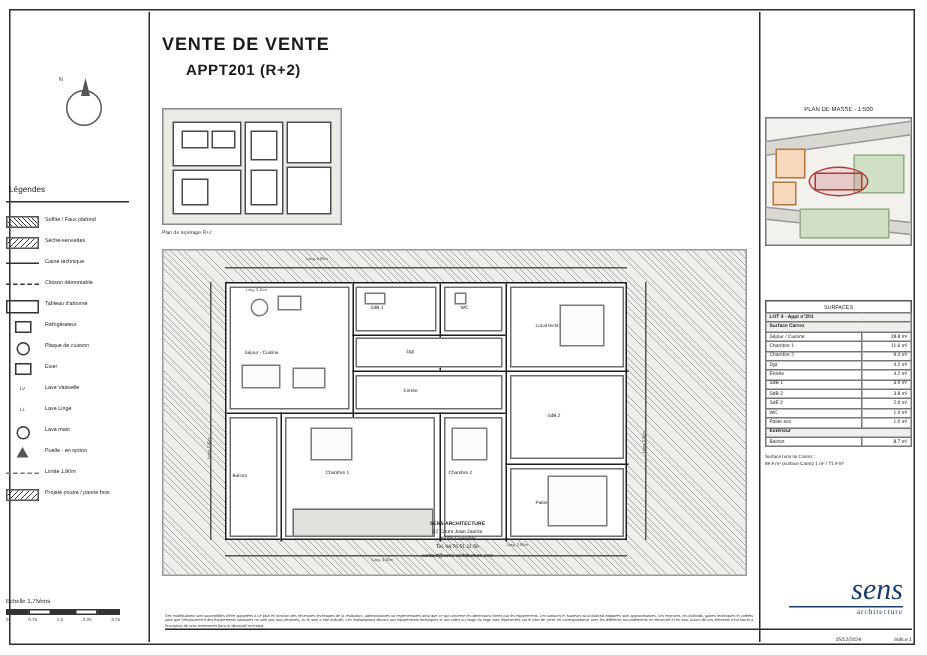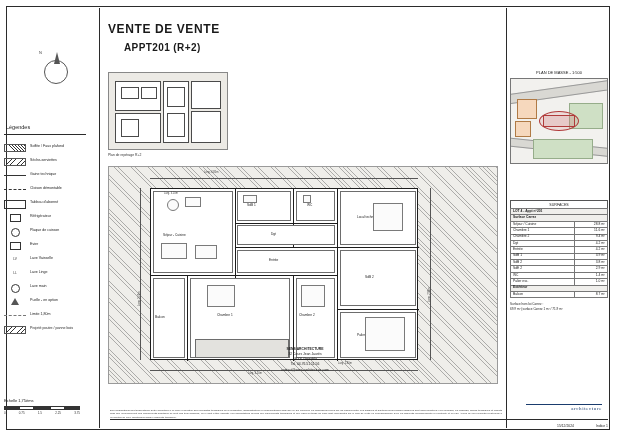--- a/index.html
+++ b/index.html
@@ -771,20 +771,21 @@
 
   <div class="agency">
     <div class="nm">SENS ARCHITECTURE</div>
     <div>32 Cours Jean Jaurès</div>
     <div>38000 Grenoble</div>
     <div>Tel. 04.76.51.11.56</div>
     <div>contact@sens-architecture.com</div>
   </div>
 
   <div class="logo">
+    <div class="s">sens</div>
     <div class="rule"></div>
     <div class="sub">architecture</div>
   </div>
 
   <div class="footer-note">Des modifications sont susceptibles d'être apportées à ce plan en fonction des nécessités techniques de la réalisation, administratives ou réglementaires ainsi que ce qui concerne les dimensions fixées par les équipements. Les surfaces et hauteurs sous plafond indiquées sont approximatives. Les emprises, les plafonds, gaines techniques et coffrets ainsi que l'emplacement des équipements sanitaires ne sont pas tous dessinés, ou le sont à titre indicatif. Les implantations dévoirs aux équipements techniques et aux vides au tirage du linge sont représentés sur le plan de vente en correspondance avec les différents raccordements en électricité et en eau. Aucun de ces éléments n'est fourni à l'exception de ceux mentionnés dans le descriptif technique.</div>
   <div class="footer-bar"></div>
   <div class="foot-date">15/12/2024</div>
   <div class="foot-ind">Indice 1</div>
 </div>
 

